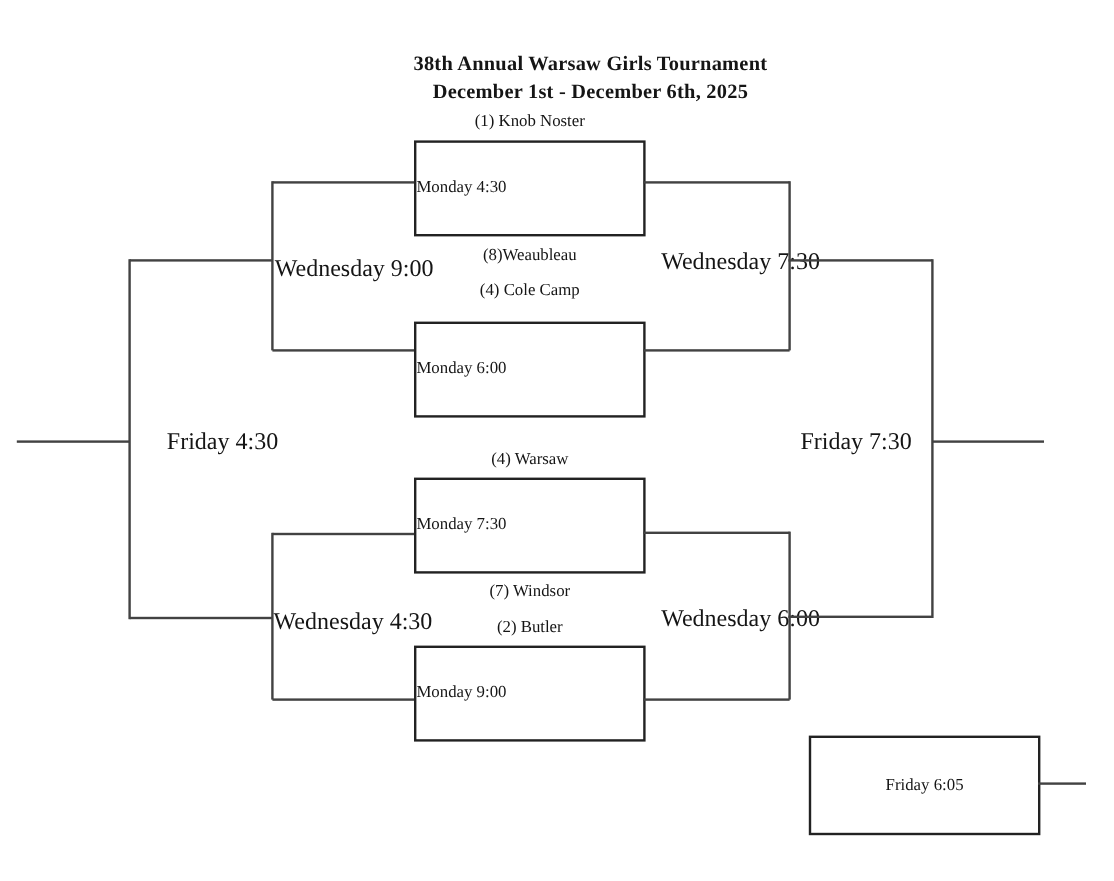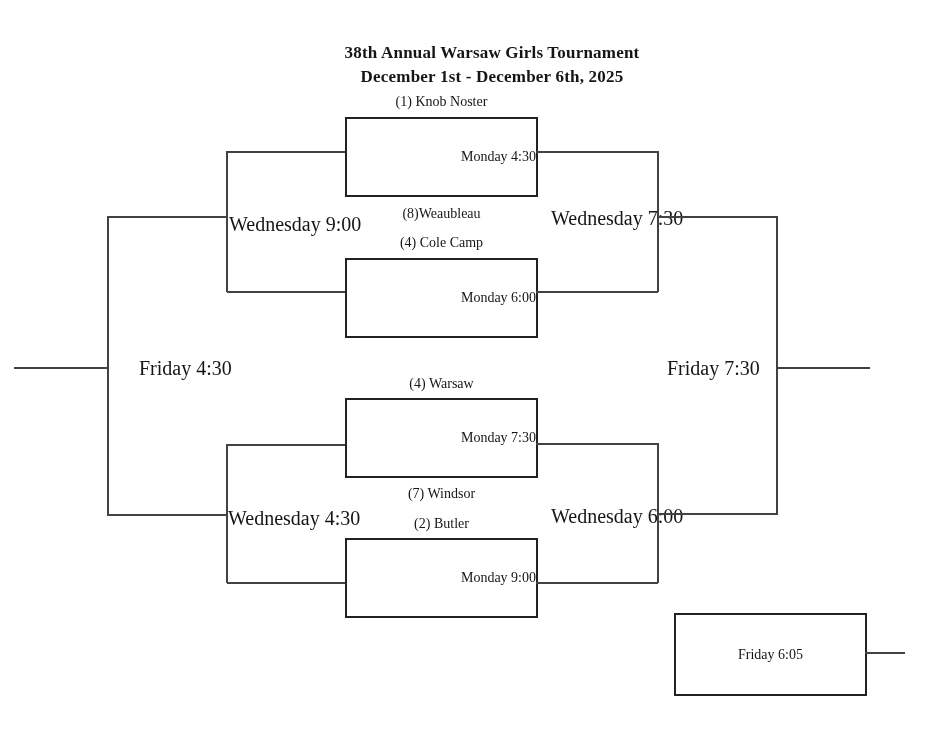--- a/index.html
+++ b/index.html
@@ -29,21 +29,21 @@
   .game-box {
     position: absolute;
     left: 345px;
     width: 193px;
     height: 80px;
     border: 2px solid var(--box-border, #222222);
     box-sizing: border-box;
     background: #ffffff;
     display: flex;
     align-items: center;
-    justify-content: flex-end;
+    justify-content: flex-start;
     font-size: 14px;
   }
   .consolation-box {
     position: absolute;
     left: 674px;
     top: 613px;
     width: 193px;
     height: 83px;
     border: 2px solid var(--box-border, #222222);
     box-sizing: border-box;
@@ -90,21 +90,21 @@
   <div class="seed-label" style="top:94px;">(1) Knob Noster</div>
   <div class="seed-label" style="top:206px;">(8)Weaubleau</div>
   <div class="seed-label" style="top:235px;">(4) Cole Camp</div>
   <div class="seed-label" style="top:376px;">(4) Warsaw</div>
   <div class="seed-label" style="top:486px;">(7) Windsor</div>
   <div class="seed-label" style="top:516px;">(2) Butler</div>
 
   <div class="game-box" style="top:117px;">
     <span>Monday 4:30</span>
   </div>
-  <div class="game-box" style="top:258px;">
+  <div class="game-box" style="top:268px;">
     <span>Monday 6:00</span>
   </div>
   <div class="game-box" style="top:398px;">
     <span>Monday 7:30</span>
   </div>
   <div class="game-box" style="top:538px;">
     <span>Monday 9:00</span>
   </div>
 
   <div class="consolation-box">

